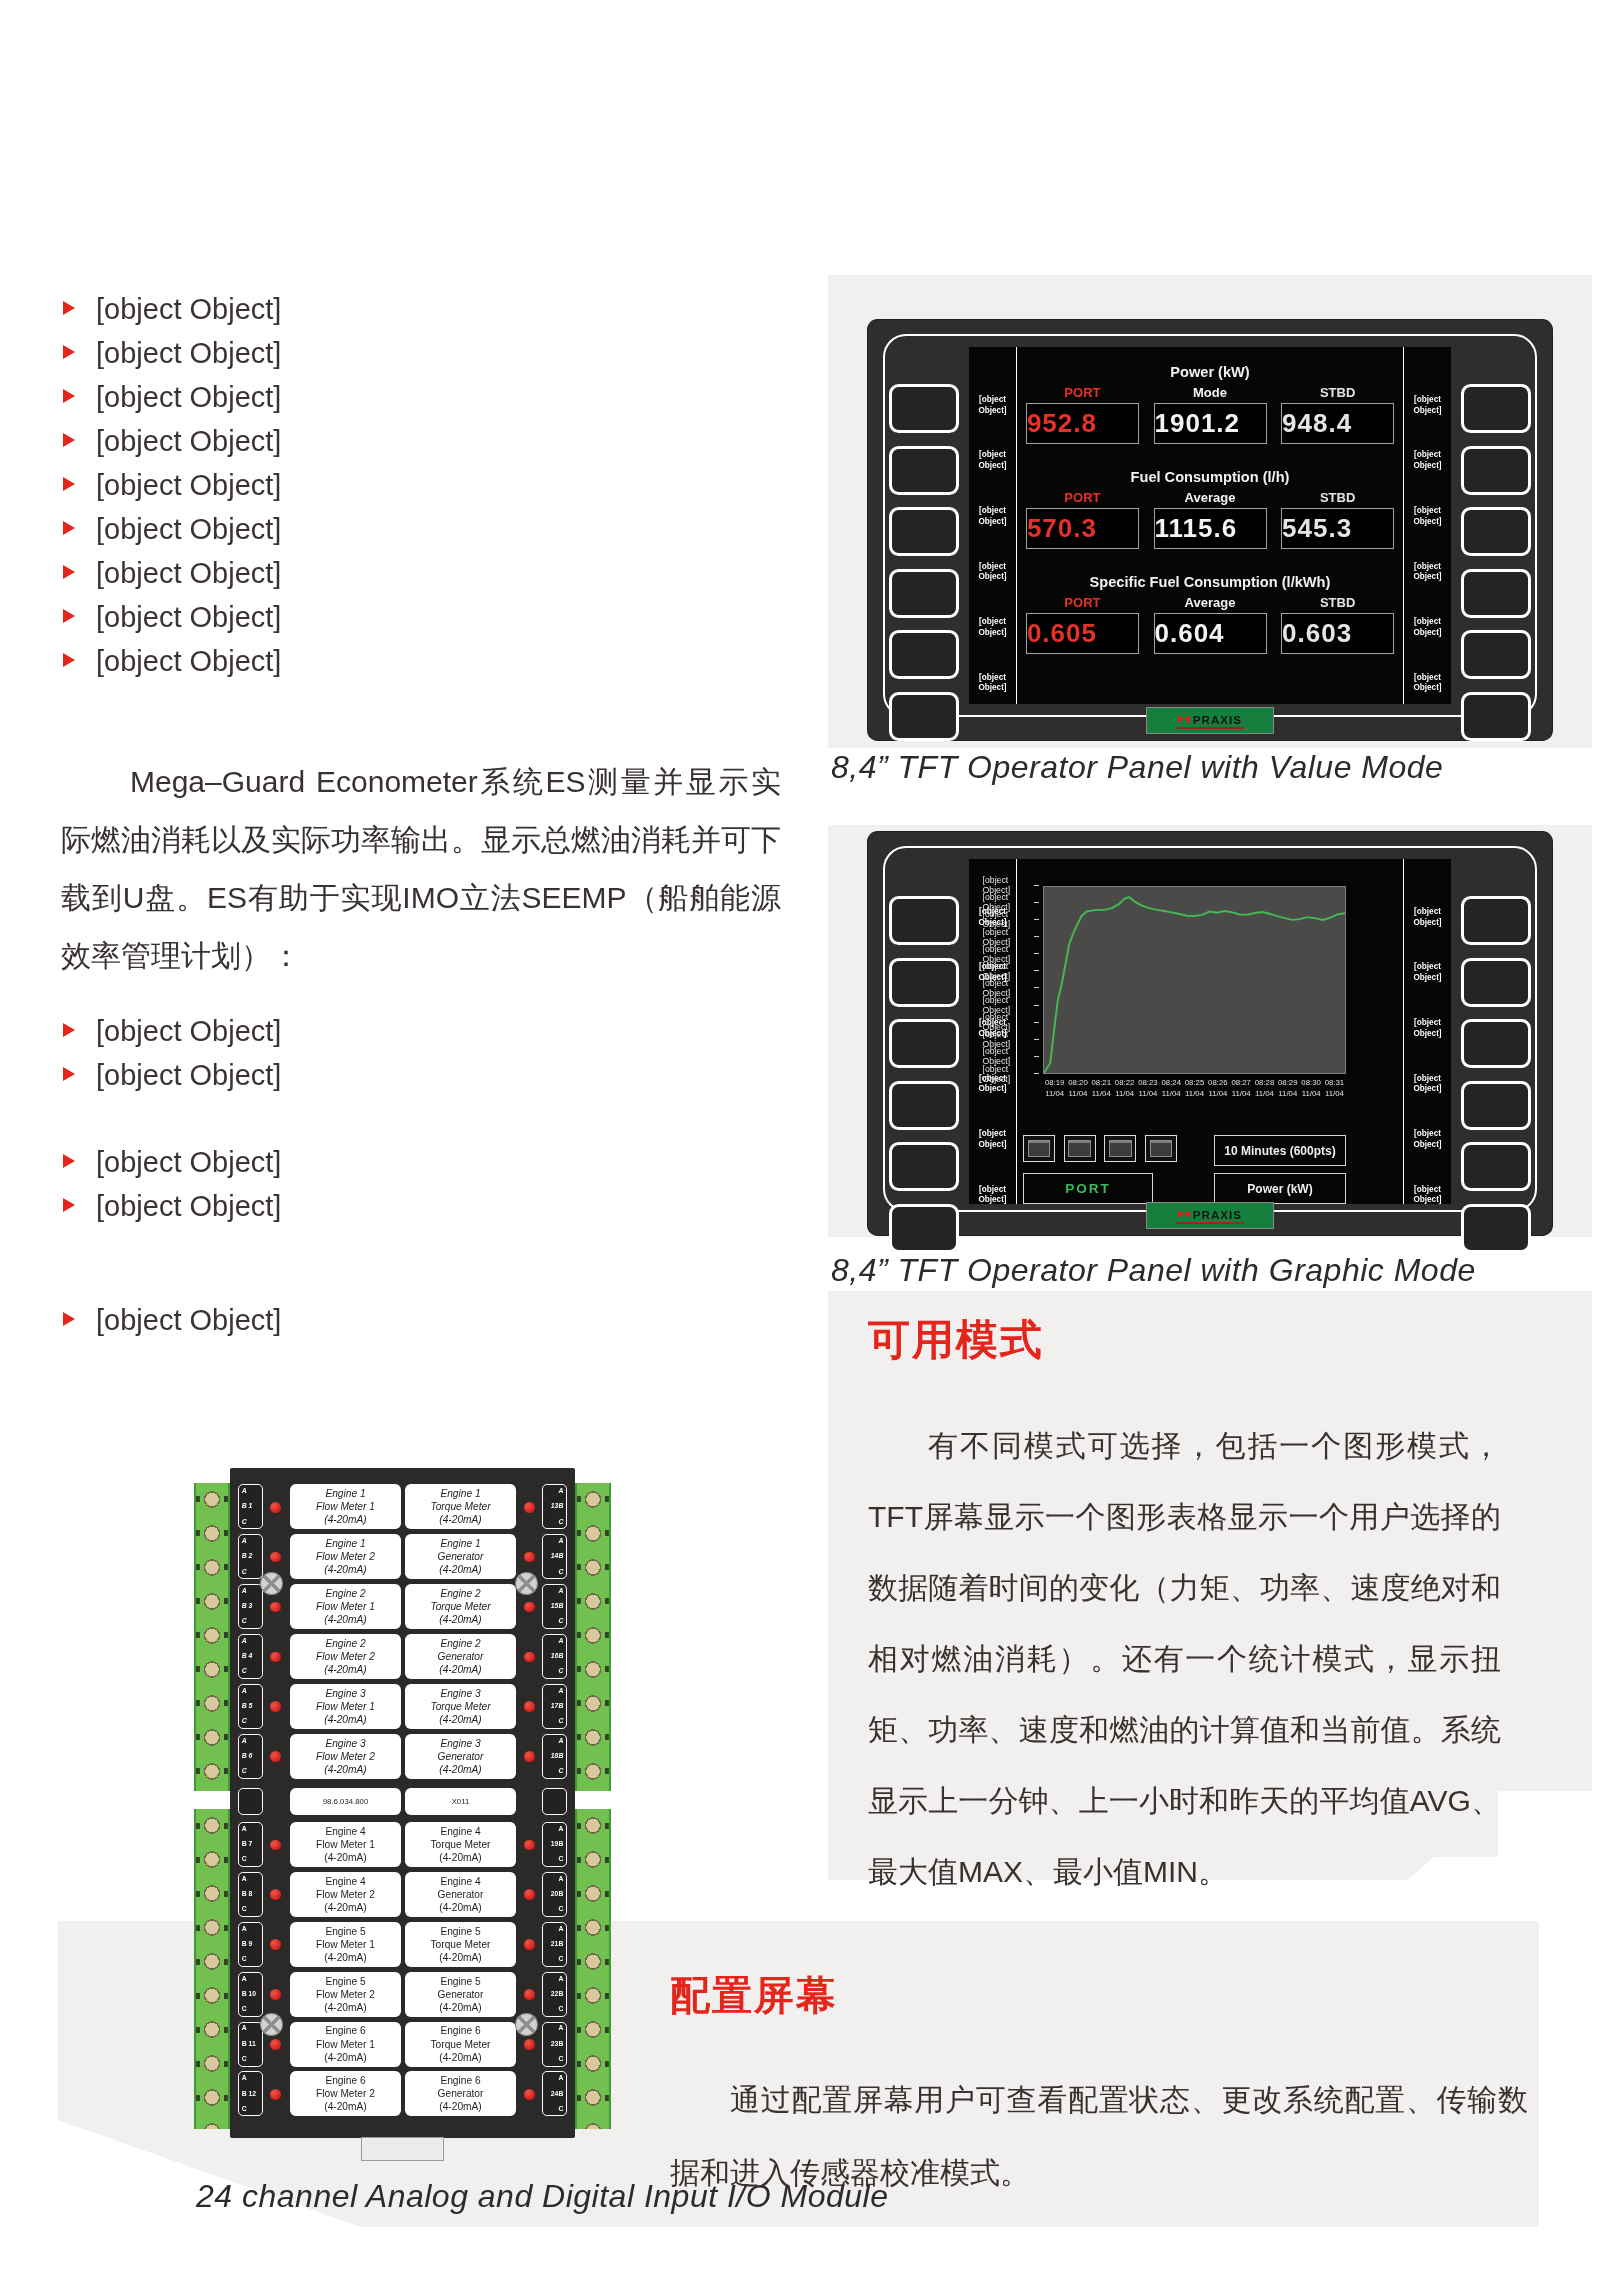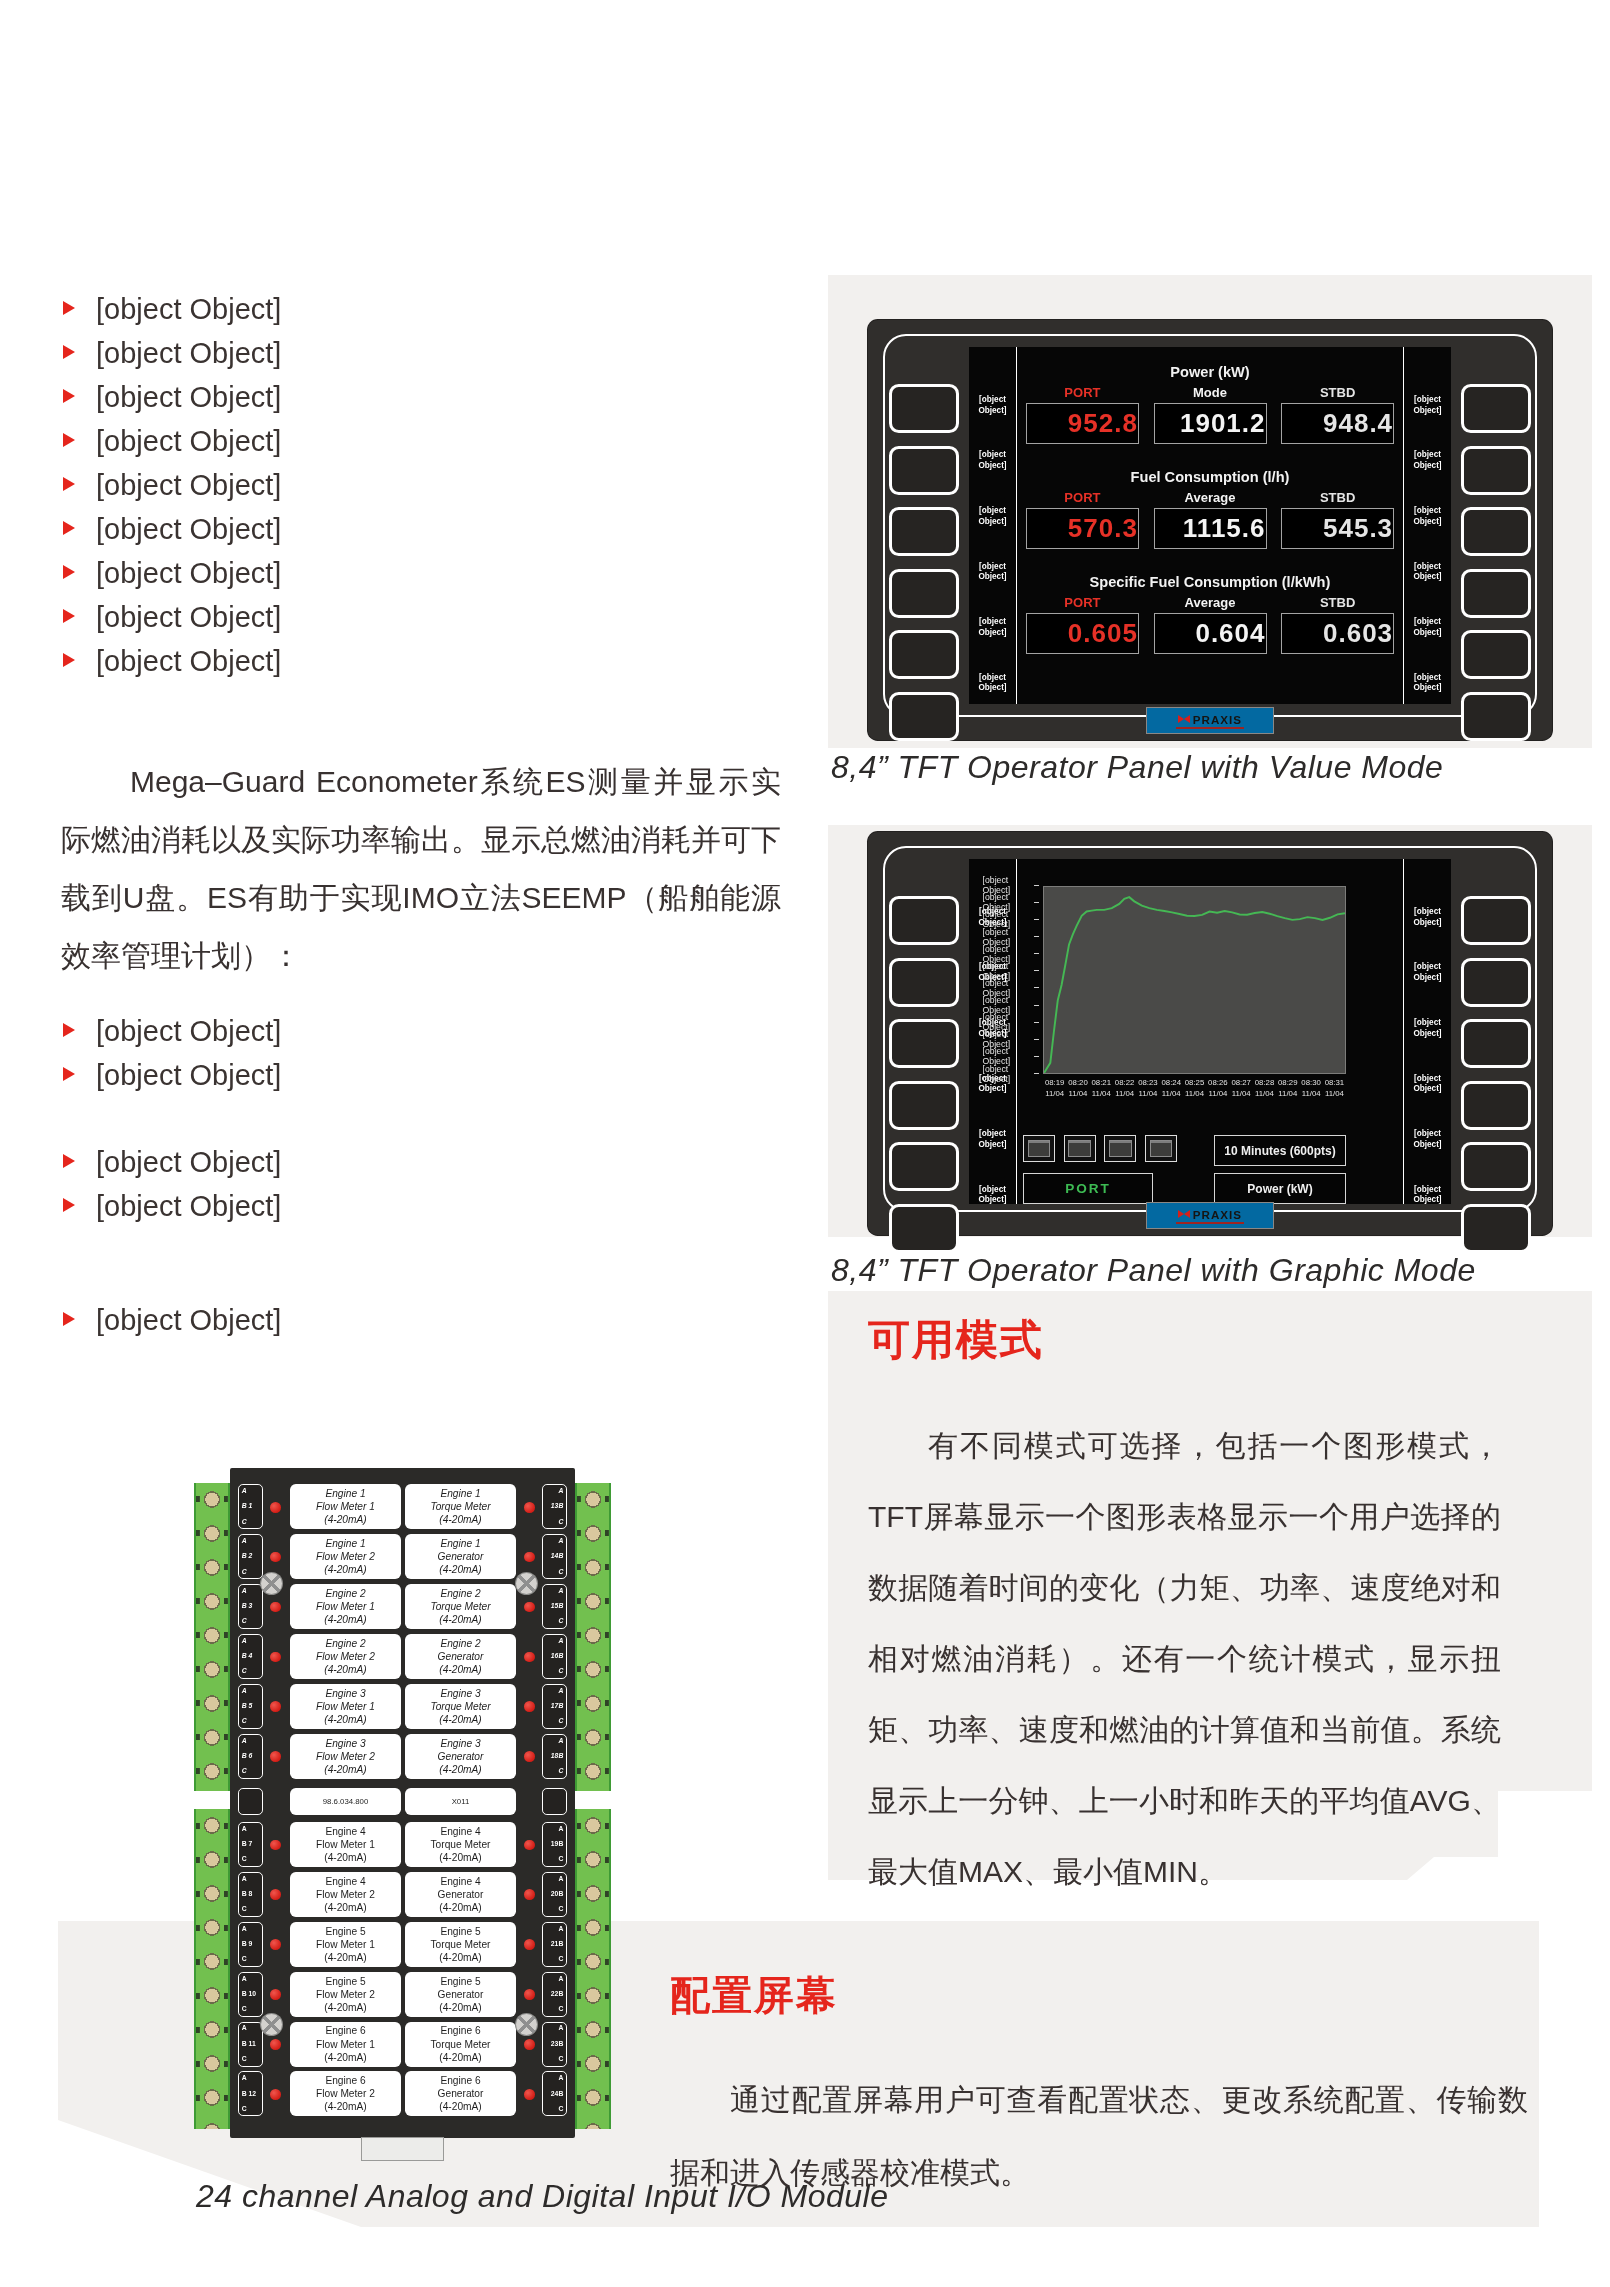--- a/index.html
+++ b/index.html
@@ -44,39 +44,39 @@
   .btn{height:43px;margin-bottom:12.6px;border:3.9px solid #fff;border-radius:9.7px;background:#262422;}
   .screen{position:absolute;left:101px;top:27px;width:482px;background:#060606;}
   .scr1{height:357px;} .scr2{height:345px;}
   .strip{position:absolute;top:0;bottom:0;width:47px;}
   .strip.l{left:0;border-right:1.9px solid #fff;}
   .strip.r{right:0;border-left:1.9px solid #fff;}
   .slotcol{position:absolute;top:37px;left:0;right:0;}
   .slot{height:43px;margin-bottom:12.6px;display:flex;align-items:center;justify-content:center;
         text-align:center;color:#fff;font-size:8.2px;font-weight:bold;line-height:1.3;white-space:pre-line;}
   .logo{position:absolute;left:50%;transform:translateX(-50%);bottom:5.8px;width:126px;height:25px;
-        background:#0369a1;border:1px solid #8a8886;display:flex;flex-direction:column;
+        background:#15803d;border:1px solid #8a8886;display:flex;flex-direction:column;
         align-items:center;justify-content:center;}
   .logo-row{display:flex;align-items:center;gap:2.9px;}
   .logo-mark{display:flex;}
   .logo-mark i{display:block;width:0;height:0;border-top:4.9px solid transparent;border-bottom:4.9px solid transparent;}
   .logo-mark i.a{border-left:6.8px solid #d81f1a;}
   .logo-mark i.b{border-right:6.8px solid #d81f1a;}
   .logo-txt{font-size:11.6px;font-weight:800;letter-spacing:1px;color:#161412;}
   .logo-sub{width:68px;height:1.9px;background:#9e2420;margin-top:1px;}
 
   
   .sections{position:absolute;left:47px;right:47px;top:13.6px;}
   .sec{height:105px;}
   .sec-title{text-align:center;font-size:14.6px;font-weight:bold;color:#f2f2f2;height:23px;line-height:23px;}
   .cols{display:flex;justify-content:center;gap:14.6px;}
   .col{width:113px;}
   .colh{text-align:center;font-size:13px;font-weight:bold;height:19.4px;line-height:17.5px;}
   .vbox{height:39px;border:1.9px solid #a3a3a3;background:#000;display:flex;align-items:center;
-        justify-content:flex-end;font-size:26px;font-weight:bold;letter-spacing:1px;}
+        justify-content:flex-start;font-size:26px;font-weight:bold;letter-spacing:1px;}
   [data-tone="red"]{color:#e63127;}
   [data-tone="green"]{color:#e5e5e5;}
   [data-tone="white"]{color:#f4f4f4;}
 
   
   .plot{position:absolute;left:74px;top:27px;width:301px;height:186px;background:#4a4a48;
         border:1px solid #7c7c7a;}
   .plot svg{position:absolute;left:0;top:0;width:100%;height:100%;}
   .ycol{position:absolute;left:13.6px;top:19.4px;width:56px;height:202px;display:flex;
         flex-direction:column;justify-content:space-between;}

